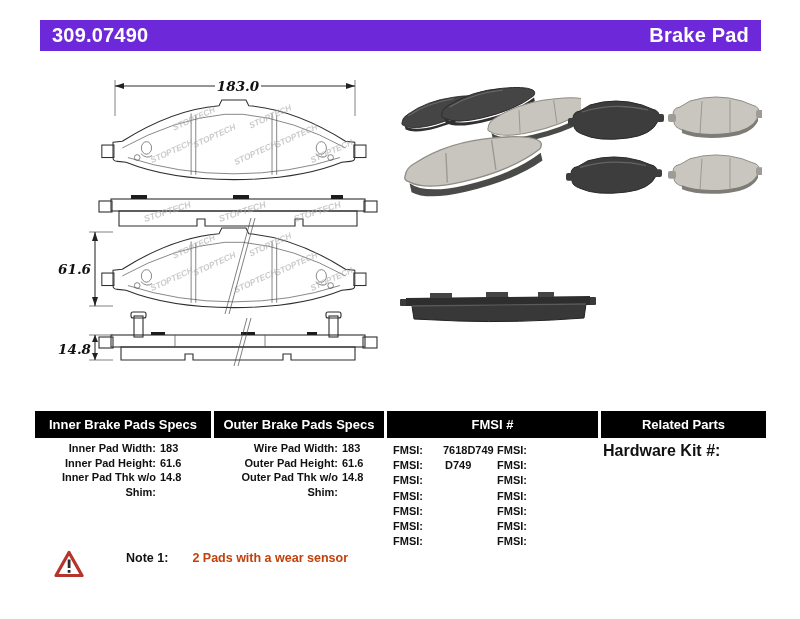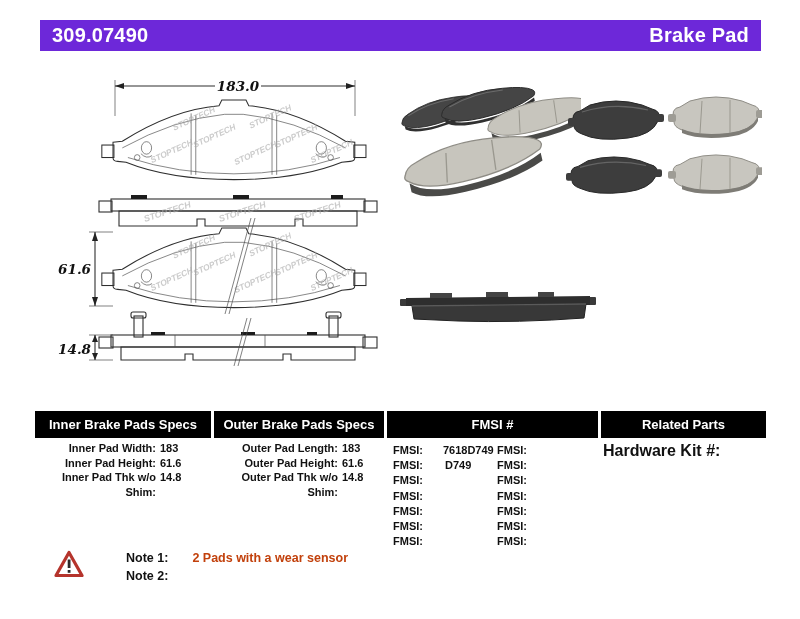--- a/index.html
+++ b/index.html
@@ -230,21 +230,21 @@
       <span class="spec-value">61.6</span>
     </div>
     <div class="spec-row">
       <span class="spec-label">Inner Pad Thk w/o Shim:</span>
       <span class="spec-value">14.8</span>
     </div>
   </div>
 
   <div class="speccol sc-outer">
     <div class="spec-row">
-      <span class="spec-label">Outer Pad Length:</span>
+      <span class="spec-label">Wire Pad Width:</span>
       <span class="spec-value">183</span>
     </div>
     <div class="spec-row">
       <span class="spec-label">Outer Pad Height:</span>
       <span class="spec-value">61.6</span>
     </div>
     <div class="spec-row">
       <span class="spec-label">Outer Pad Thk w/o Shim:</span>
       <span class="spec-value">14.8</span>
     </div>
@@ -322,19 +322,15 @@
   <svg class="warn" width="30" height="29" viewBox="0 0 30 29">
     <path d="M15 2.5 L28 25.5 L2 25.5 Z" fill="#ffffff" stroke="#b5342c" stroke-width="3.2" stroke-linejoin="round"></path>
     <rect x="13.7" y="9.5" width="2.8" height="8.5" fill="#2a2a2a"></rect>
     <rect x="13.7" y="20" width="2.8" height="2.8" fill="#2a2a2a"></rect>
   </svg>
   <div class="notes">
     <div class="note-line">
       <span>Note 1:</span>
       <span class="note-text-red">2 Pads with a wear sensor</span>
     </div>
-    <div class="note-line">
-      <span>Note 2:</span>
-      <span class="note-text"></span>
-    </div>
   </div>
 
 </div>
 
 </body></html>

